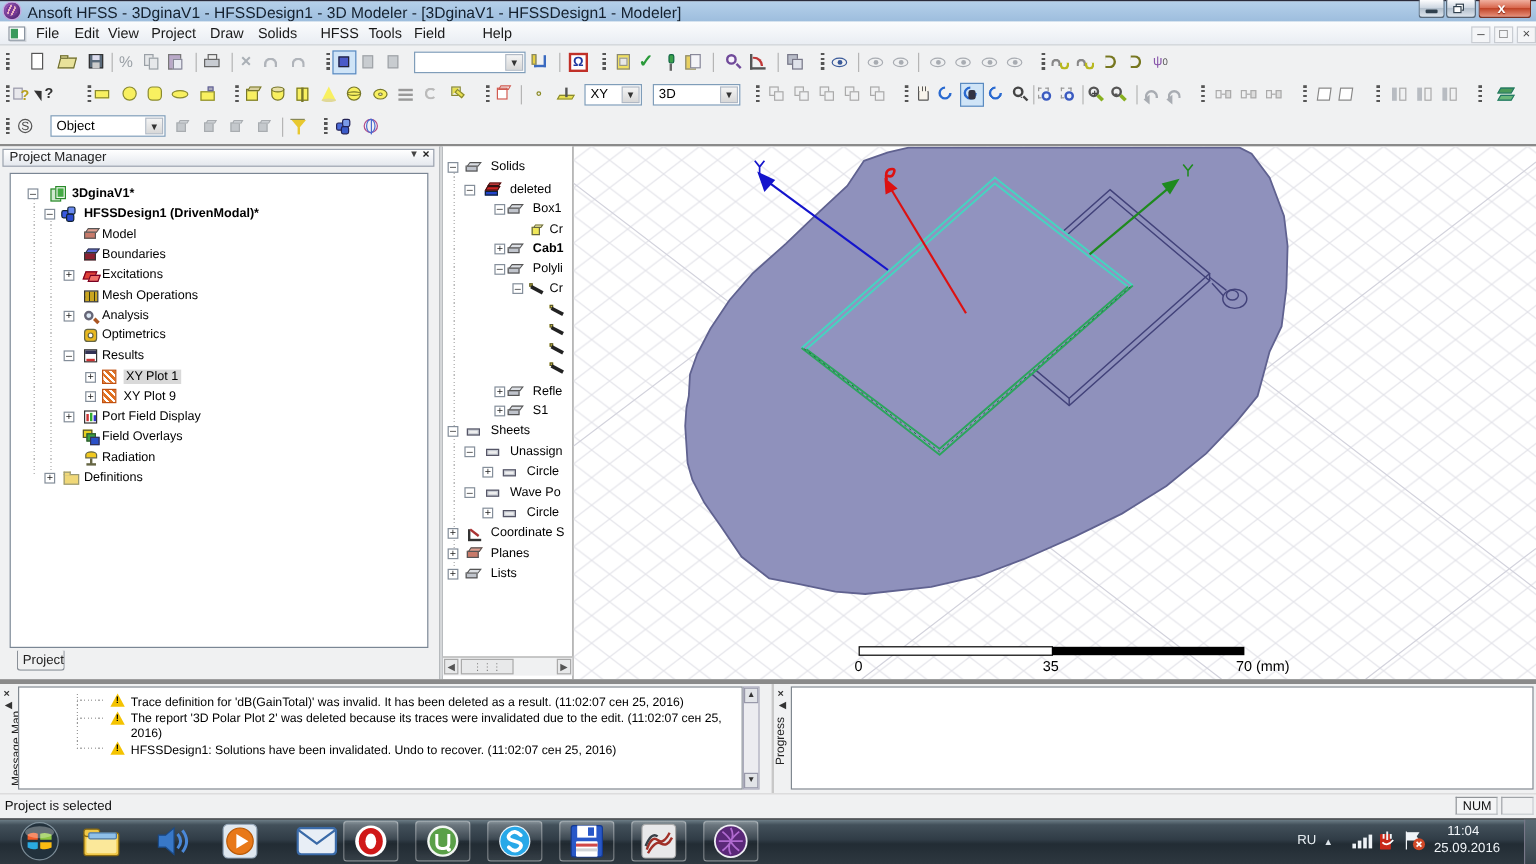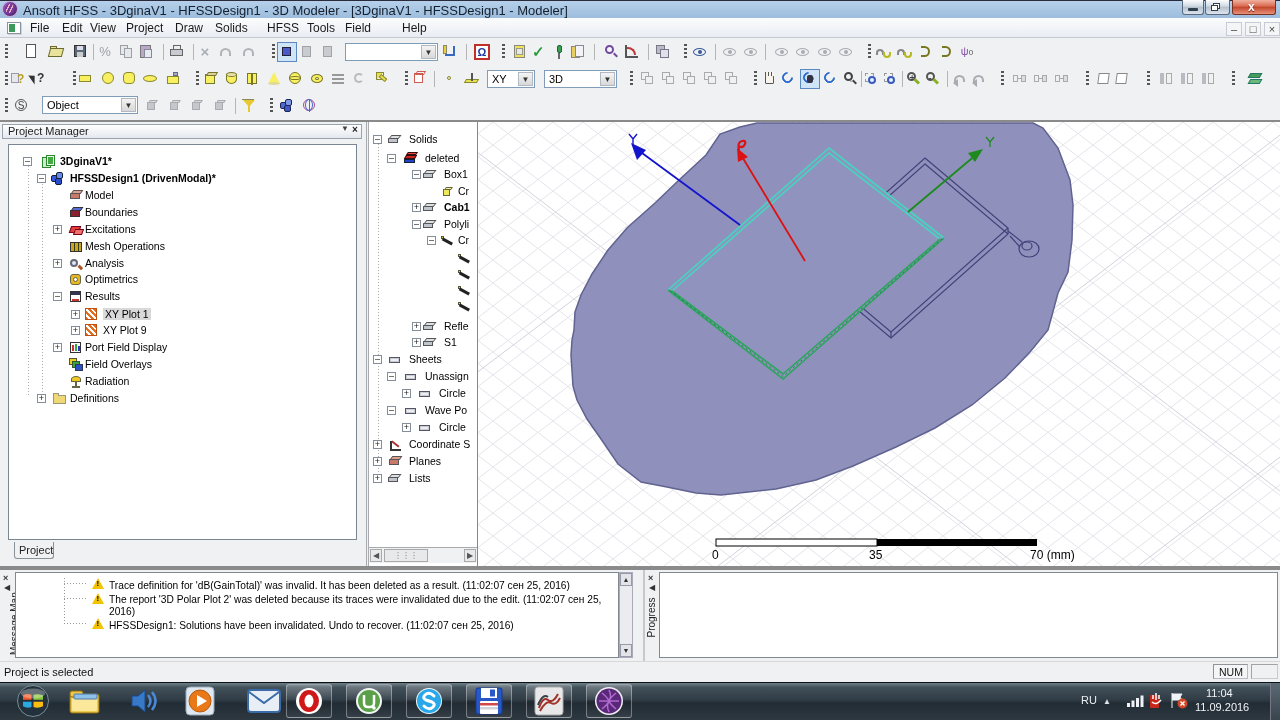--- a/index.html
+++ b/index.html
@@ -821,15 +821,15 @@
 <rect x="2" y="3" width="9" height="13" rx="1" fill="#c82818"></rect>
 <path d="M8,1 L8,8 M5,3 L5,7 M11,3 L11,7" stroke="#f0f4f8" stroke-width="1.6"></path>
 <path d="M4,10 q4,4 9,-2" stroke="#fff" stroke-width="1.5" fill="none"></path>
 </svg>
 <svg class="abs" style="left:1169px;top:692px;" width="20" height="17" viewBox="0 0 20 17">
 <path d="M3,1 L3,16 M3,2 L13,2 L11,5 L13,8 L3,8" fill="#f0f4f8" stroke="#f0f4f8"></path>
 <circle cx="13.5" cy="11.5" r="5" fill="#d04828"></circle>
 <path d="M11.5,9.5 L15.5,13.5 M15.5,9.5 L11.5,13.5" stroke="#fff" stroke-width="1.4"></path>
 </svg>
 <div class="tx" style="left:1206px;top:687px;font-size:11px;color:#f0f4f8;">11:04</div>
-<div class="tx" style="left:1195px;top:701px;font-size:11px;color:#f0f4f8;">11.09.2016</div>
+<div class="tx" style="left:1195px;top:701px;font-size:11px;color:#f0f4f8;">25.09.2016</div>
 <div class="abs" style="left:1270px;top:683px;width:10px;height:37px;background:linear-gradient(#5a6a74,#39444d);border-left:1px solid #778;"></div>
 
 </div>
 </body></html>

